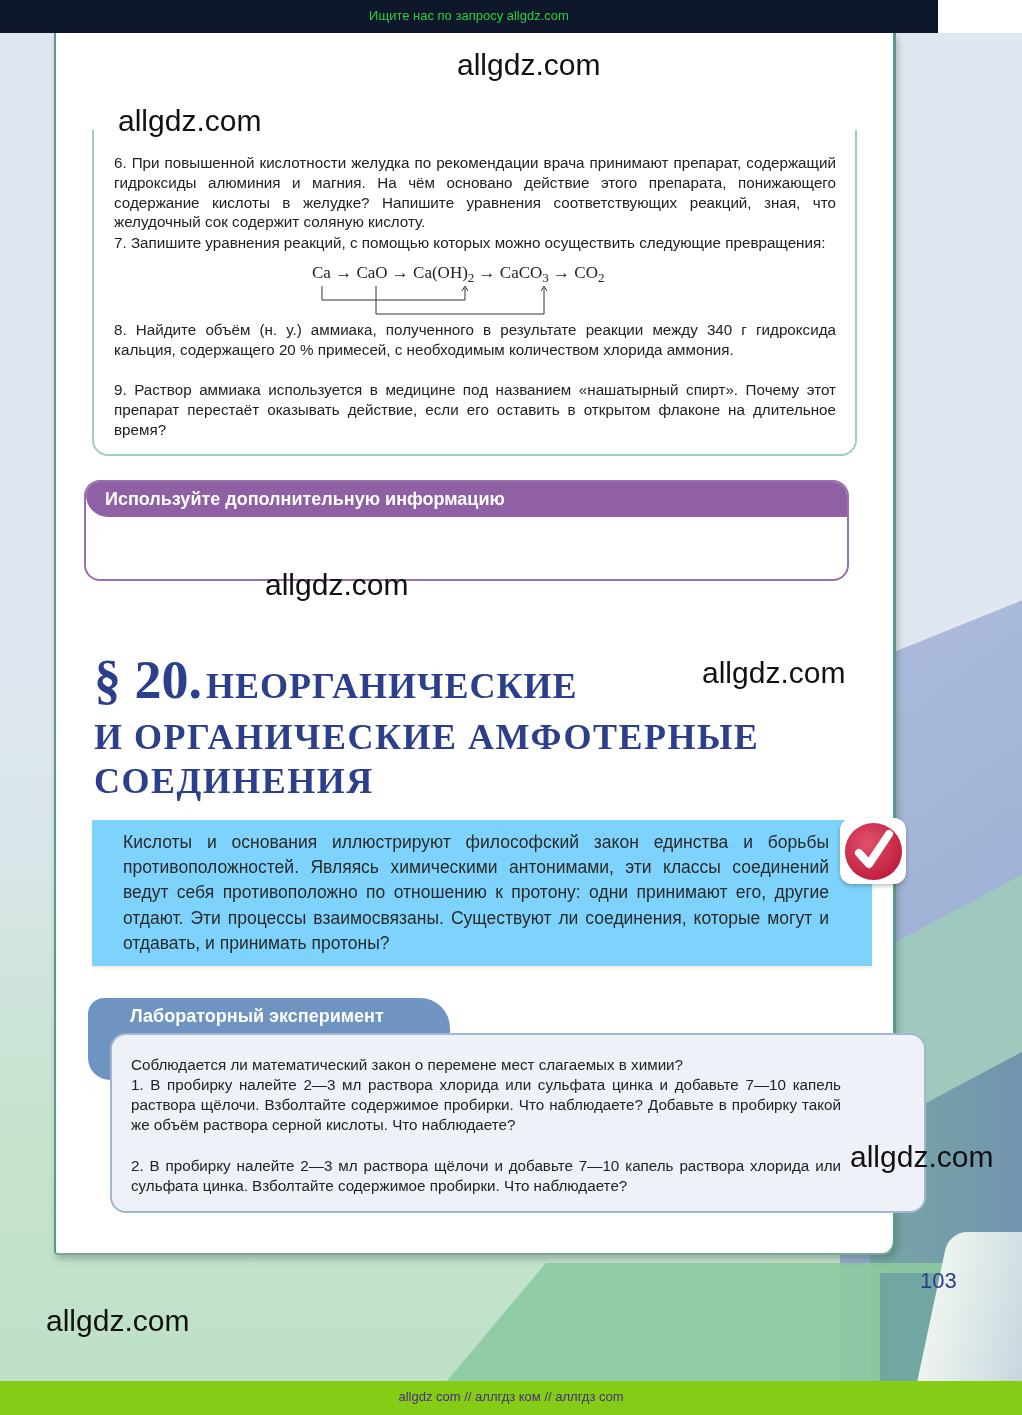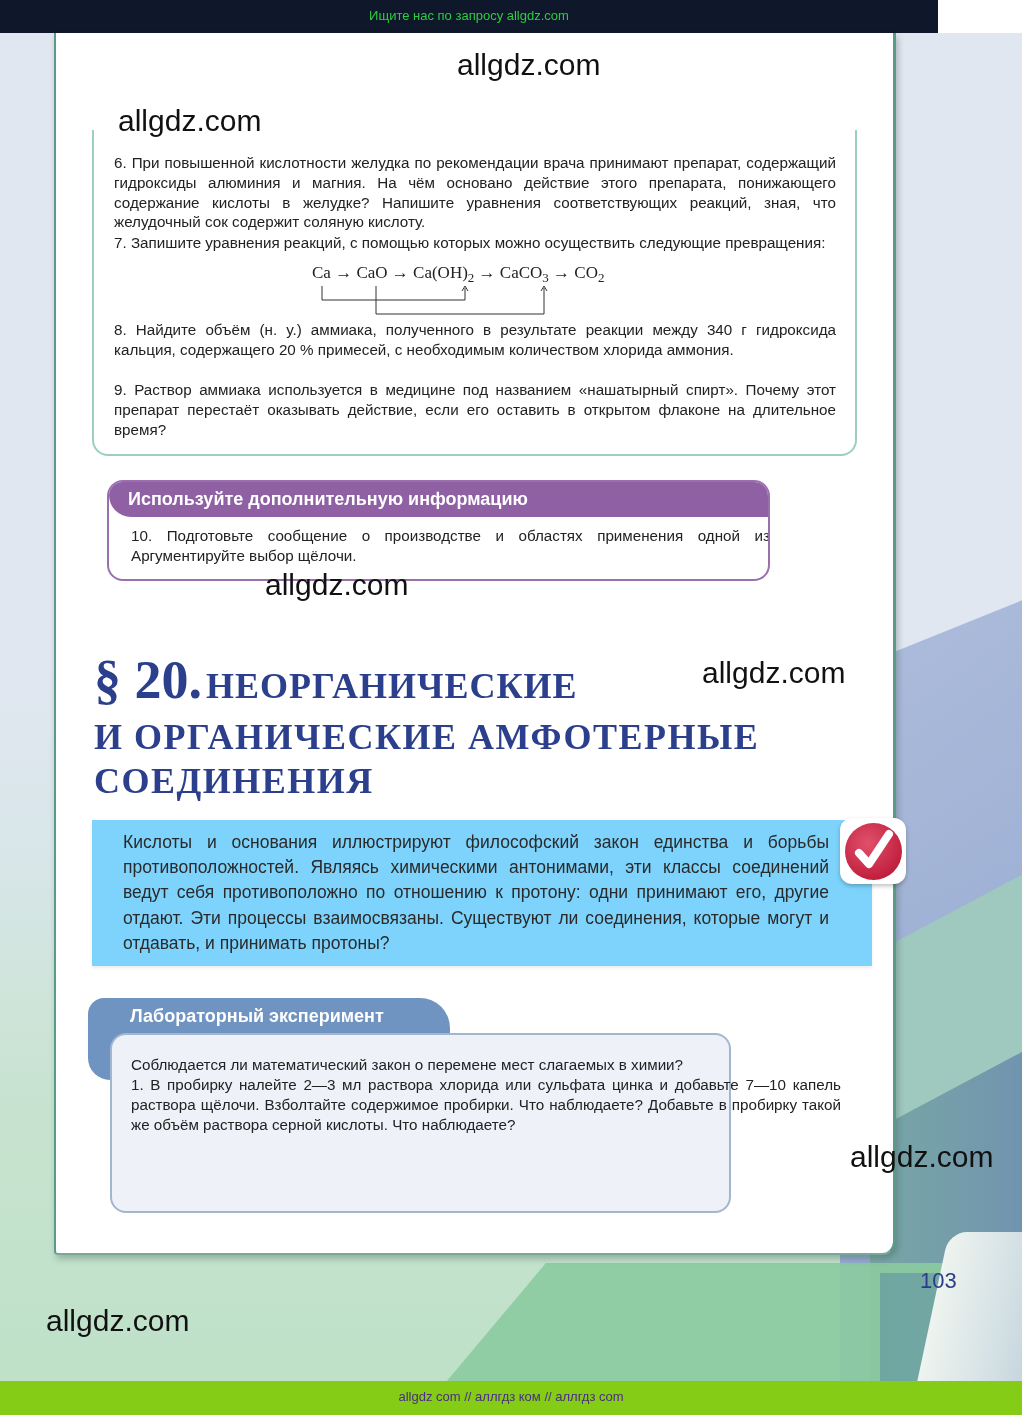--- a/index.html
+++ b/index.html
@@ -35,21 +35,21 @@
 
   .box-green { position: absolute; left: 92px; top: 130px; width: 765px; height: 326px;
     border: 2px solid #9ccfc2; border-top: none; border-radius: 0 0 16px 16px; padding-left: 8px; }
   .task-text { font-size: 15.2px; line-height: 19.8px; color: #222; text-align: justify; }
   .box-green .task-text { position: absolute; left: 20px; width: 722px; }
 
   .formula { position: absolute; left: 312px; top: 263px; font-family: "Liberation Serif", serif; font-size: 17px; color: #222; white-space: nowrap; }
   .formula sub { font-size: 13px; }
   .flow-svg { position: absolute; left: 312px; top: 280px; }
 
-  .box-purple { position: absolute; left: 107px; top: 480px; width: 663px; height: 101px;
+  .box-purple { position: absolute; left: 84px; top: 480px; width: 765px; height: 101px;
     border: 2px solid #9a6fae; border-radius: 16px; overflow: hidden; }
   .box-purple .header { height: 35px; background: #9060a5; color: #fff; font-weight: bold; font-size: 18px;
     line-height: 34px; padding-left: 19px; border-radius: 0 0 0 22px; }
   .box-purple .task-text { position: absolute; left: 22px; top: 44px; width: 720px; }
 
   .section-title { position: absolute; left: 94px; top: 658px; font-family: "Liberation Serif", serif;
     font-weight: bold; color: #2b3f8c; line-height: 44px; }
   .section-title .num { font-size: 54px; }
   .section-title .t1 { font-size: 36px; letter-spacing: 1px; }
   .section-title .line { display: block; font-size: 36px; letter-spacing: 1.5px; }
@@ -59,21 +59,21 @@
   .intro-box .intro-text { position: absolute; left: 31px; top: 10px; width: 706px; font-size: 17.5px; line-height: 25.2px;
     color: #2a2a2a; text-align: justify; }
   .check-badge { position: absolute; left: 840px; top: 818px; width: 66px; height: 66px; background: #fff;
     border-radius: 12px; box-shadow: 0 2px 4px rgba(0,0,0,.25); }
   .check-badge .circle { position: absolute; left: 5px; top: 5px; width: 57px; height: 57px; border-radius: 50%;
     background: radial-gradient(circle at 40% 35%, #e0516c, #c2213f 70%, #a0162f); }
 
   .lab-tab { position: absolute; left: 88px; top: 998px; width: 362px; height: 82px; background: #6f94c2;
     border-radius: 16px 30px 0 22px; }
   .lab-tab .label { position: absolute; left: 42px; top: 8px; color: #fff; font-weight: bold; font-size: 18px; }
-  .lab-box { position: absolute; left: 110px; top: 1033px; width: 621px; height: 180px; background: #eef2f8;
+  .lab-box { position: absolute; left: 110px; top: 1033px; width: 816px; height: 180px; background: #eef2f8;
     border: 2px solid #a2b6cf; border-radius: 16px; }
   .lab-box .task-text { position: absolute; left: 19px; top: 20px; width: 710px; }
 
   .bottom-banner { position: absolute; left: 0; top: 1381px; width: 1022px; height: 34px; background: #84cc16;
     text-align: center; font-size: 13px; line-height: 32px; color: #4b2c86; }
 </style>
 </head>
 <body>
 
 <div class="top-banner">Ищите нас по запросу allgdz.com</div>
@@ -111,21 +111,20 @@
 </div>
 <svg class="flow-svg" width="260" height="40">
   <path d="M10 6 V20 H153 V8" fill="none" stroke="#333" stroke-width="1"></path>
   <path d="M150 11 L153 6 L156 11" fill="none" stroke="#333" stroke-width="1"></path>
   <path d="M64 6 V34 H232 V8" fill="none" stroke="#333" stroke-width="1"></path>
   <path d="M229 11 L232 6 L235 11" fill="none" stroke="#333" stroke-width="1"></path>
 </svg>
 
 <div class="box-purple">
   <div class="header">Используйте дополнительную информацию</div>
-  <p class="task-text">10. Подготовьте сообщение о производстве и областях применения одной из щелочей. Аргументируйте выбор щёлочи.</p>
 </div>
 
 <div class="section-title">
   <span class="num">§ 20.</span>
   <span class="t1">НЕОРГАНИЧЕСКИЕ</span>
   <span class="line">И ОРГАНИЧЕСКИЕ АМФОТЕРНЫЕ</span>
   <span class="line">СОЕДИНЕНИЯ</span>
 </div>
 
 <div class="intro-box">
@@ -137,20 +136,21 @@
     <path d="M19 35 L29 46 L49 16" fill="none" stroke="#fff" stroke-width="8" stroke-linecap="round" stroke-linejoin="round"></path>
   </svg>
 </div>
 
 <div class="lab-tab">
   <span class="label">Лабораторный эксперимент</span>
 </div>
 <div class="lab-box">
   <p class="task-text" style="top:20px;">Соблюдается ли математический закон о перемене мест слагаемых в химии?</p>
   <p class="task-text" style="top:40px;">1. В пробирку налейте 2—3 мл раствора хлорида или сульфата цинка и добавьте 7—10 капель раствора щёлочи. Взболтайте содержимое пробирки. Что наблюдаете? Добавьте в пробирку такой же объём раствора серной кислоты. Что наблюдаете?</p>
+  <p class="task-text" style="top:121px;">2. В пробирку налейте 2—3 мл раствора щёлочи и добавьте 7—10 капель раствора хлорида или сульфата цинка. Взболтайте содержимое пробирки. Что наблюдаете?</p>
 </div>
 
 <div class="wm" style="left:457px; top:50px;">allgdz.com</div>
 <div class="wm" style="left:118px; top:106px;">allgdz.com</div>
 <div class="wm" style="left:265px; top:570px;">allgdz.com</div>
 <div class="wm" style="left:702px; top:658px;">allgdz.com</div>
 <div class="wm" style="left:850px; top:1142px;">allgdz.com</div>
 <div class="wm" style="left:46px; top:1306px;">allgdz.com</div>
 
 <div class="bottom-banner">allgdz com  //  аллгдз ком  //  аллгдз com</div>

